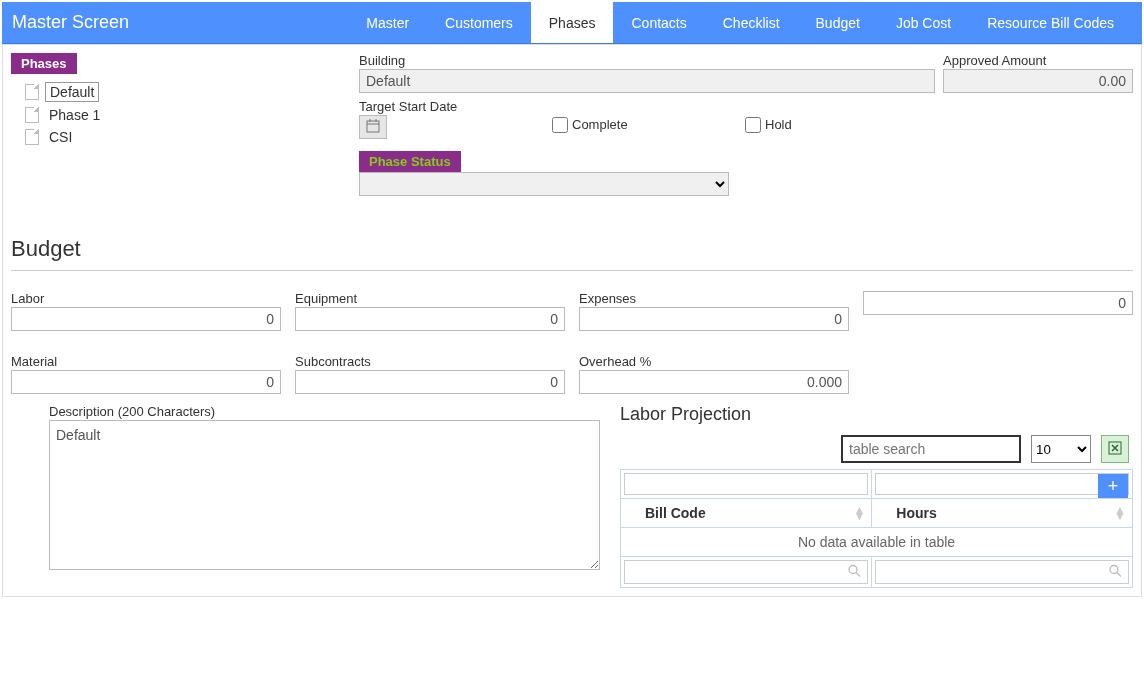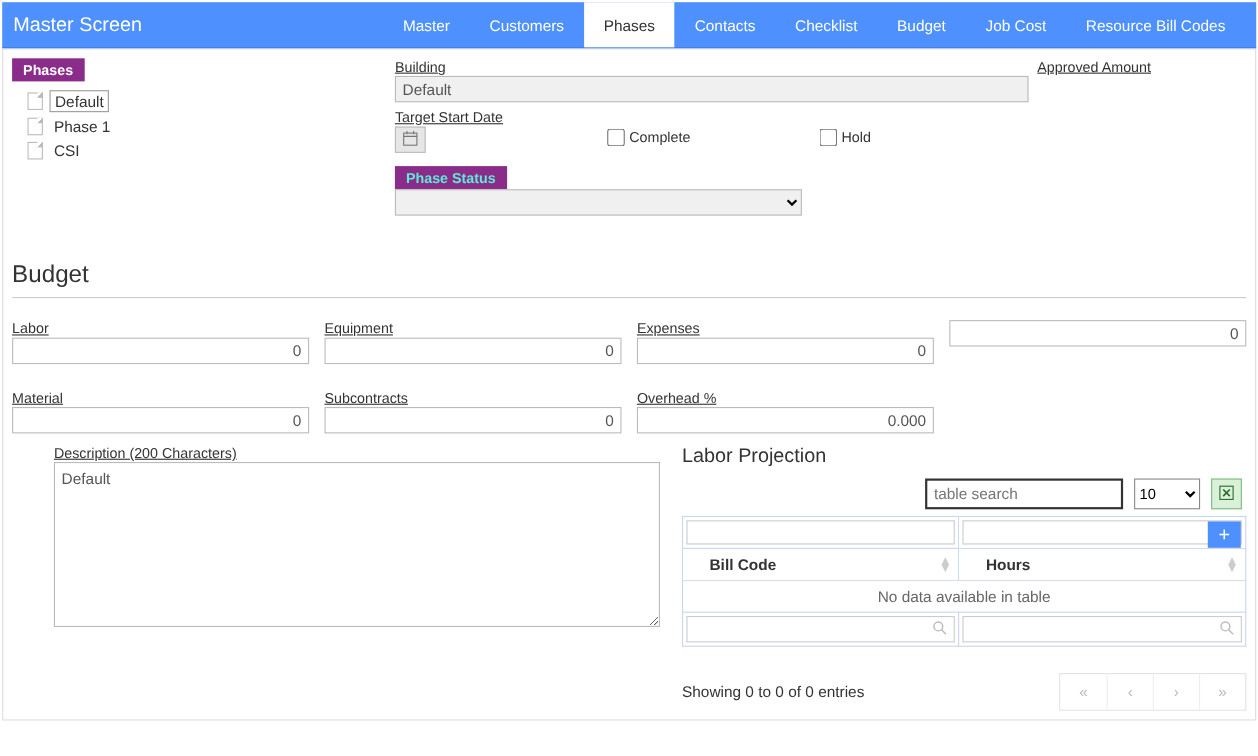--- a/index.html
+++ b/index.html
@@ -52,21 +52,21 @@
   position: absolute;
   top: -1px; right: -1px;
   width: 5px; height: 5px;
   background: linear-gradient(135deg, #fff 0% 45%, #bbb 46% 100%);
 }
 .tree-item .label { padding: 1px 4px; }
 .tree-item.selected .label { border: 1px solid #999; background:#fff; }
 
 .form-panel { flex: 1; display: grid; grid-template-columns: 185px 185px 190px 190px; gap: 6px 8px; align-content: start; }
 .form-panel .col-span-3 { grid-column: span 3; }
-.field-label { font-size: 13px; color: #333; display: block; margin-bottom: 1px; text-decoration: underline; }
+.field-label { font-size: 13px; color: #333; display: block; margin-bottom: 1px; }
 
 .field-input {
   width: 100%; height: 24px;
   border: 1px solid #bbb;
   background: #f0f0f0;
   padding: 2px 6px;
   font-size: 14px;
   color: #555;
 }
 .field-input.numeric { text-align: right; }
@@ -81,21 +81,21 @@
   cursor:pointer;
   color:#666;
 }
 
 .checkbox-field { display:flex; align-items:flex-start; gap:4px; padding-top: 18px; }
 .checkbox-field input { width:16px; height:16px; border:1px solid #aaa; }
 .checkbox-field label { font-size: 13px; }
 
 .phase-status-header {
   background: #8a2d8a;
-  color: #5eead4;
+  color: #84cc16;
   display: inline-block;
   padding: 3px 10px;
   font-size: 13px;
   font-weight: bold;
 }
 .phase-status-select {
   width: 370px; height: 24px;
   border: 1px solid #bbb;
   background: #f0f0f0;
   padding: 2px 4px;
@@ -190,20 +190,21 @@
         </div>
     </div>
 
     <div class="form-panel">
       <div class="col-span-3">
         <label class="field-label">Building</label>
         <input type="text" class="field-input" readonly="" value="Default" style="">
       </div>
       <div>
         <label class="field-label">Approved Amount</label>
+        <input type="text" class="field-input numeric" value="0.00" style="">
       </div>
 
       <div>
         <label class="field-label">Target Start Date</label>
         <div class="date-wrap">
           <div class="date-btn">
             <span>
               <svg width="14" height="14" viewBox="0 0 14 14">
                   <rect x="1" y="2" width="12" height="11" fill="none" stroke="#777" stroke-width="1"></rect>
                   <line x1="1" y1="5" x2="13" y2="5" stroke="#777"></line>
@@ -329,26 +330,17 @@
                   <svg width="14" height="14" viewBox="0 0 14 14">
                       <circle cx="6" cy="6" r="4" fill="none" stroke="#bbb" stroke-width="1.3"></circle>
                       <line x1="9" y1="9" x2="13" y2="13" stroke="#bbb" stroke-width="1.3"></line>
                     </svg>
                 </span>
               </td>
             </tr>
           </tfoot>
         </table>
 
-        <div class="paging-row">
-          <div class="paging-info">Showing 0 to 0 of 0 entries</div>
-          <div class="pager">
-            <button><span>«</span></button>
-            <button><span>‹</span></button>
-            <button><span>›</span></button>
-            <button><span>»</span></button>
-          </div>
-        </div>
       </div>
     </div>
   </div>
 
 </div>
 
 </body></html>

